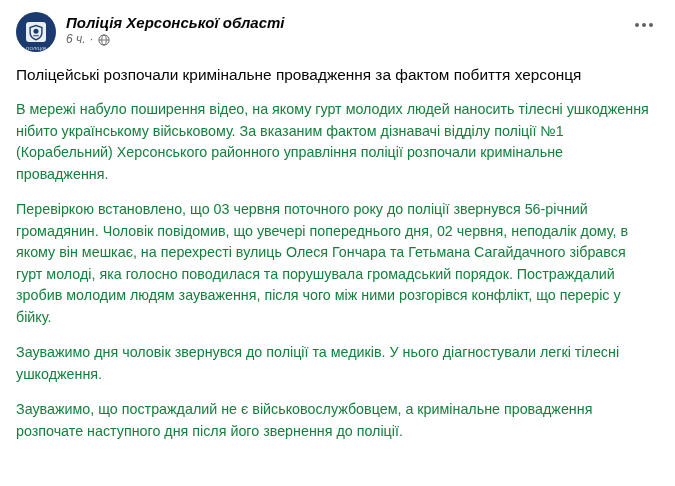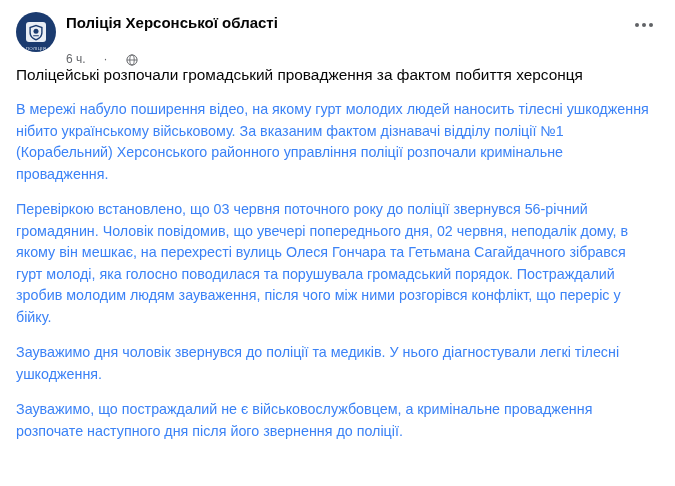--- a/index.html
+++ b/index.html
@@ -17,20 +17,21 @@
   }
   .post {
     width: 675px;
     padding: 12px 16px 0 16px;
   }
   .post-header {
     display: flex;
     align-items: flex-start;
     position: relative;
     height: 46px;
+    font-style: italic;
   }
   .avatar {
     width: 40px;
     height: 40px;
     border-radius: 50%;
     background: #1b3b6f;
     flex: 0 0 40px;
     position: relative;
     overflow: hidden;
     display: flex;
@@ -69,25 +70,24 @@
   .page-name {
     font-size: 15px;
     font-weight: bold;
     color: #050505;
     line-height: 19px;
     white-space: nowrap;
   }
   .meta-row {
     display: flex;
     align-items: center;
-    margin-top: 20px;
+    margin-top: 0;
     color: #65676b;
     font-size: 12px;
     line-height: 15px;
-    gap: 14px;
   }
   .meta-sep {
     margin: 0 4px;
     font-size: 12px;
     line-height: 15px;
     color: #65676b;
   }
   .globe-icon {
     display: inline-flex;
     align-items: center;
@@ -119,21 +119,21 @@
   }
   .lead {
     font-size: 15.4px;
     line-height: 21px;
     color: #050505;
     margin: 0 0 14px 0;
   }
   .para {
     font-size: 14.3px;
     line-height: 21.5px;
-    color: #3b82f6;
+    color: #15803d;
     margin: 0 8px 14px 0;
     text-align: left;
   }
   .para:last-child { margin-bottom: 0; }
 </style>
 </head>
 <body>
 
 <div class="post">
 
@@ -170,21 +170,21 @@
       <span class="dots">
           <i></i>
           <i></i>
           <i></i>
         </span>
     </div>
 
   </div>
 
   <div class="body">
-    <p class="lead">Поліцейські розпочали громадський провадження за фактом побиття херсонця</p>
+    <p class="lead">Поліцейські розпочали кримінальне провадження за фактом побиття херсонця</p>
     <p class="para">В мережі набуло поширення відео, на якому гурт молодих людей наносить тілесні ушкодження нібито українському військовому. За вказаним фактом дізнавачі відділу поліції №1 (Корабельний) Херсонського районного управління поліції розпочали кримінальне провадження.</p>
     <p class="para">Перевіркою встановлено, що 03 червня поточного року до поліції звернувся 56-річний громадянин. Чоловік повідомив, що увечері попереднього дня, 02 червня, неподалік дому, в якому він мешкає, на перехресті вулиць Олеся Гончара та Гетьмана Сагайдачного зібрався гурт молоді, яка голосно поводилася та порушувала громадський порядок. Постраждалий зробив молодим людям зауваження, після чого між ними розгорівся конфлікт, що переріс у бійку.</p>
     <p class="para">Зауважимо дня чоловік звернувся до поліції та медиків. У нього діагностували легкі тілесні ушкодження.</p>
     <p class="para">Зауважимо, що постраждалий не є військовослужбовцем, а кримінальне провадження розпочате наступного дня після його звернення до поліції.</p>
 
   </div>
 
 </div>
 
 </body></html>

